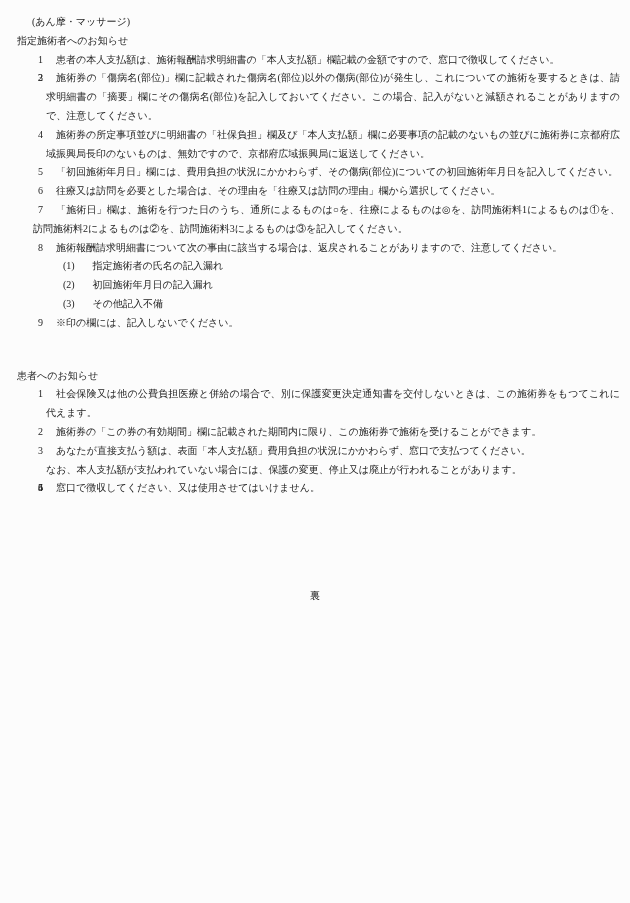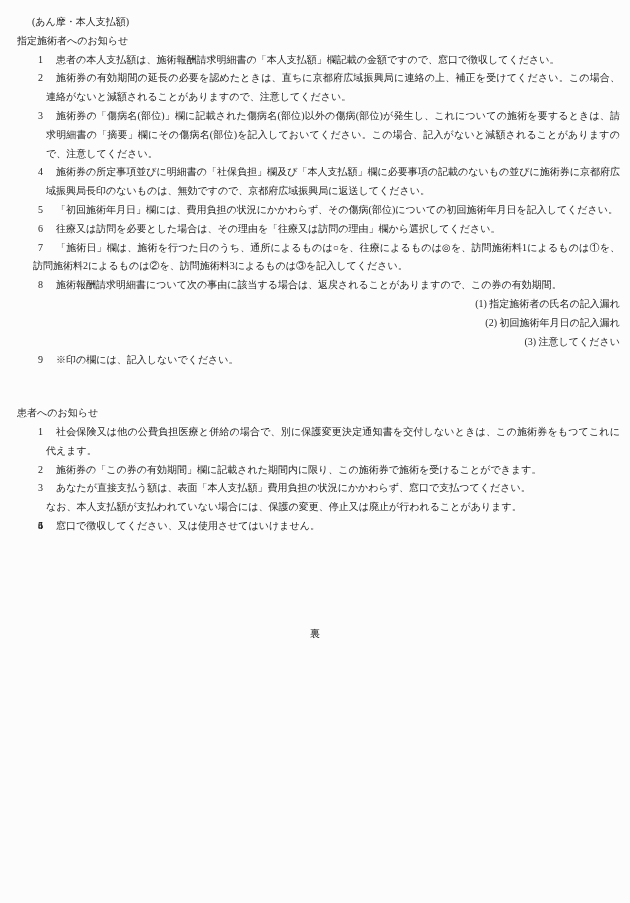--- a/index.html
+++ b/index.html
@@ -48,47 +48,46 @@
   .item.outdent {
     margin-left: 33px;
     text-indent: 23px;
   }
   .item.outdent .num {
     left: 5px;
   }
   .subitem {
     margin-left: 63px;
     margin-right: 10px;
-    text-align: right;
+    text-align: left;
   }
   .subitem .subnum {
     display: inline-block;
     width: 27px;
   }
   .page-side-footer {
     margin-top: 89px;
     text-align: center;
   }
 </style>
 </head>
 <body>
 
 <div class="page">
 
-  <div class="doc-subtitle">(あん摩・本人支払額)</div>
+  <div class="doc-subtitle">(あん摩・マッサージ)</div>
 
   <div class="section-title">指定施術者へのお知らせ</div>
 
   <div class="item">
     <span class="num">1</span>
     <span class="txt">患者の本人支払額は、施術報酬請求明細書の「本人支払額」欄記載の金額ですので、窓口で徴収してください。</span>
   </div>
   <div class="item">
     <span class="num">2</span>
-    <span class="txt">施術券の有効期間の延長の必要を認めたときは、直ちに京都府広域振興局に連絡の上、補正を受けてください。この場合、連絡がないと減額されることがありますので、注意してください。</span>
   </div>
   <div class="item">
     <span class="num">3</span>
     <span class="txt">施術券の「傷病名(部位)」欄に記載された傷病名(部位)以外の傷病(部位)が発生し、これについての施術を要するときは、請求明細書の「摘要」欄にその傷病名(部位)を記入しておいてください。この場合、記入がないと減額されることがありますので、注意してください。</span>
   </div>
   <div class="item">
     <span class="num">4</span>
     <span class="txt">施術券の所定事項並びに明細書の「社保負担」欄及び「本人支払額」欄に必要事項の記載のないもの並びに施術券に京都府広域振興局長印のないものは、無効ですので、京都府広域振興局に返送してください。</span>
   </div>
   <div class="item">
@@ -98,33 +97,33 @@
   <div class="item">
     <span class="num">6</span>
     <span class="txt">往療又は訪問を必要とした場合は、その理由を「往療又は訪問の理由」欄から選択してください。</span>
   </div>
   <div class="item outdent">
     <span class="num">7</span>
     <span class="txt">「施術日」欄は、施術を行つた日のうち、通所によるものは○を、往療によるものは◎を、訪問施術料1によるものは①を、訪問施術料2によるものは②を、訪問施術料3によるものは③を記入してください。</span>
   </div>
   <div class="item">
     <span class="num">8</span>
-    <span class="txt">施術報酬請求明細書について次の事由に該当する場合は、返戻されることがありますので、この券の有効期間。</span>
+    <span class="txt">施術報酬請求明細書について次の事由に該当する場合は、返戻されることがありますので、注意してください。</span>
   </div>
   <div class="subitem">
     <span class="subnum">(1)</span>
     <span class="txt">指定施術者の氏名の記入漏れ</span>
   </div>
   <div class="subitem">
     <span class="subnum">(2)</span>
     <span class="txt">初回施術年月日の記入漏れ</span>
   </div>
   <div class="subitem">
     <span class="subnum">(3)</span>
-    <span class="txt">注意してください</span>
+    <span class="txt">その他記入不備</span>
   </div>
   <div class="item">
     <span class="num">9</span>
     <span class="txt">※印の欄には、記入しないでください。</span>
   </div>
 
   <div class="section-title patient">患者へのお知らせ</div>
 
   <div class="item">
     <span class="num">1</span>

